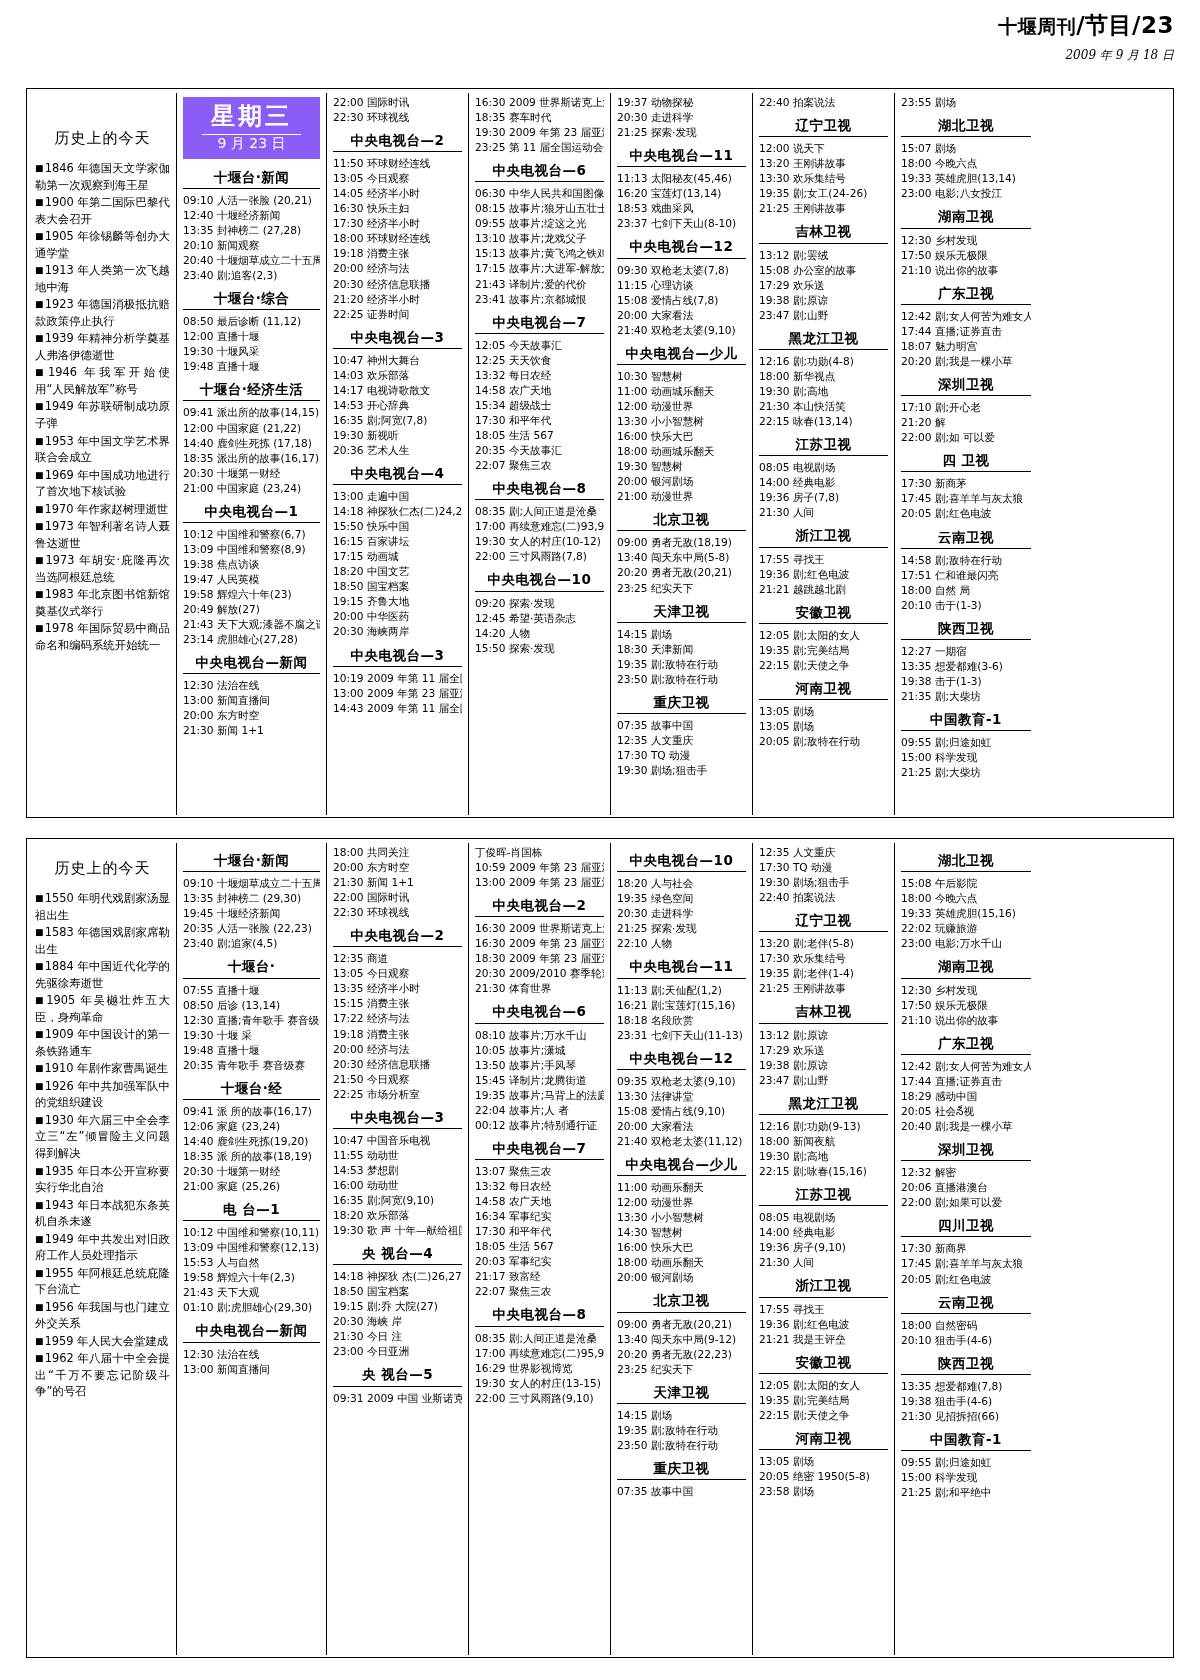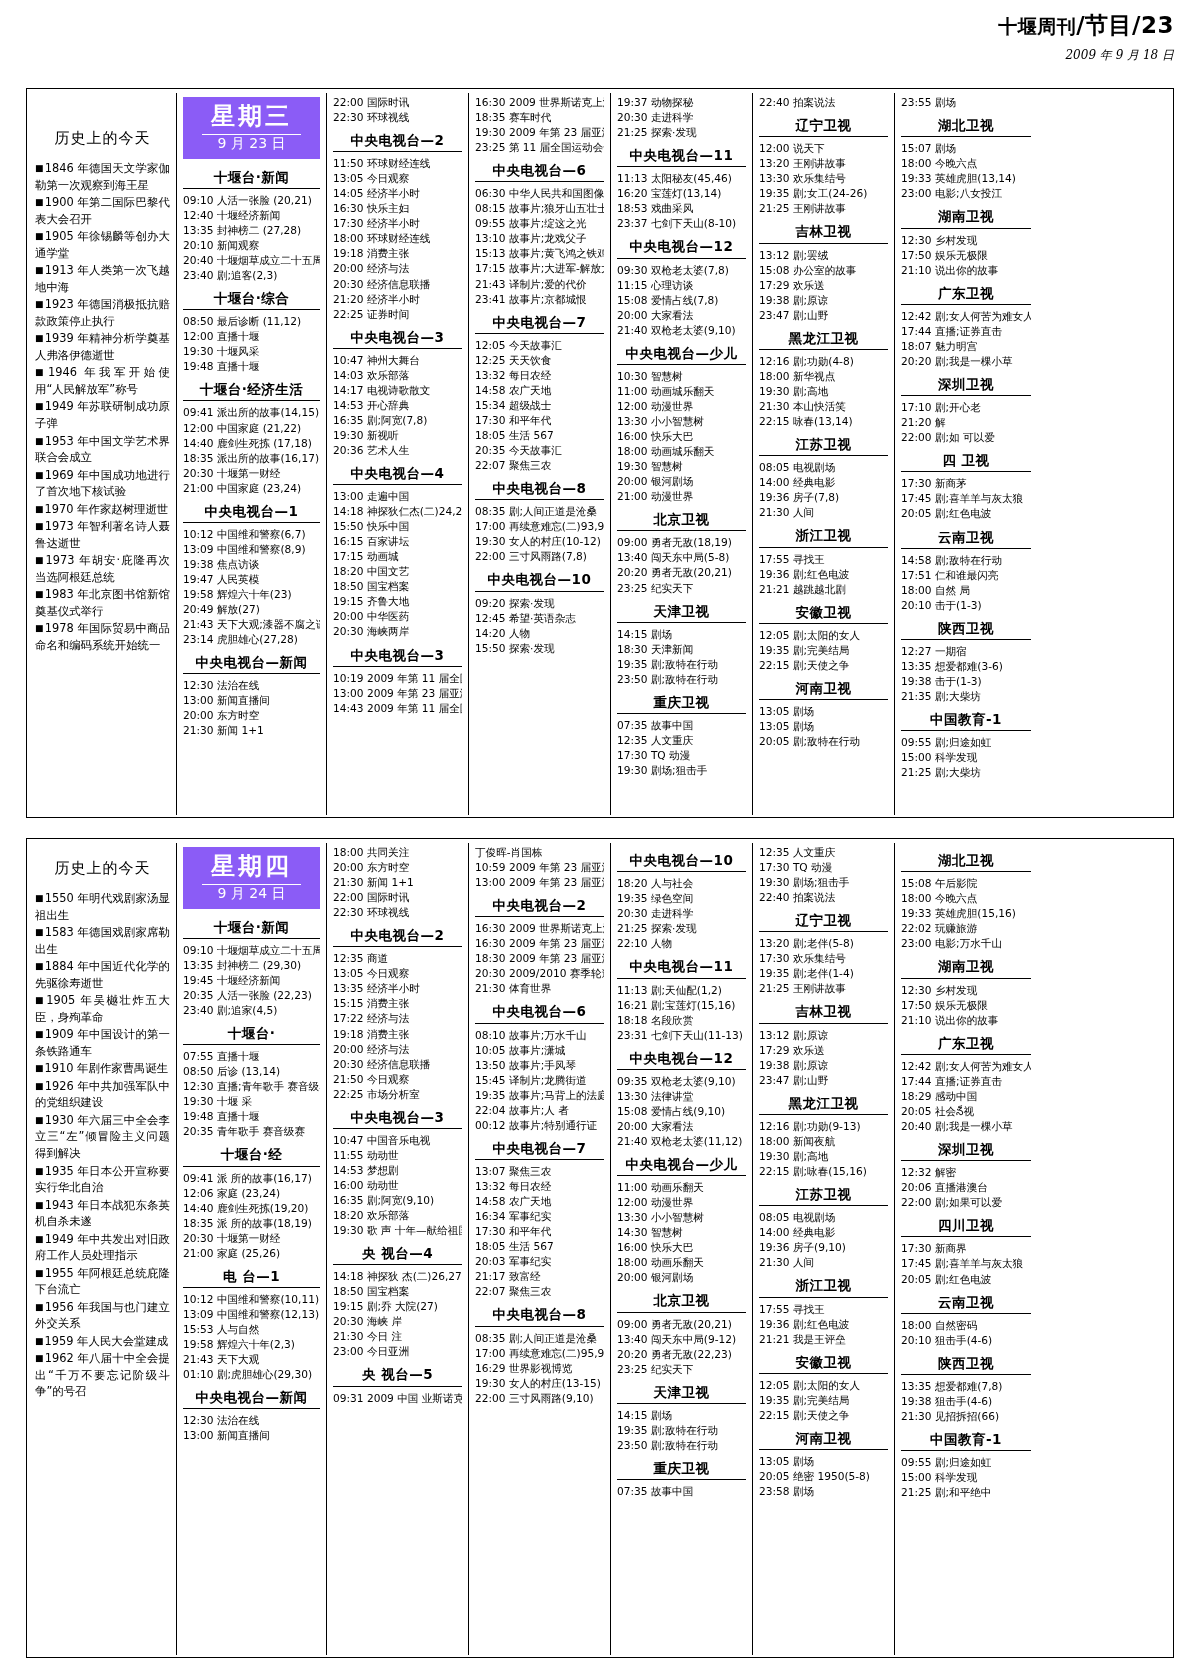--- a/index.html
+++ b/index.html
@@ -404,24 +404,20 @@
         <div class="hist-item"><span class="sq">■</span><span>1930 年六届三中全会李立三“左”倾冒险主义问题得到解决</span></div>
         <div class="hist-item"><span class="sq">■</span><span>1935 年日本公开宣称要实行华北自治</span></div>
         <div class="hist-item"><span class="sq">■</span><span>1943 年日本战犯东条英机自杀未遂</span></div>
         <div class="hist-item"><span class="sq">■</span><span>1949 年中共发出对旧政府工作人员处理指示</span></div>
         <div class="hist-item"><span class="sq">■</span><span>1955 年阿根廷总统庇隆下台流亡</span></div>
         <div class="hist-item"><span class="sq">■</span><span>1956 年我国与也门建立外交关系</span></div>
         <div class="hist-item"><span class="sq">■</span><span>1959 年人民大会堂建成</span></div>
         <div class="hist-item"><span class="sq">■</span><span>1962 年八届十中全会提出“千万不要忘记阶级斗争”的号召</span></div>
       </div>
       <div class="col col-tv1">
-        <div class="day-head">
-          <div class="dow">星期四</div>
-          <div class="date">9 月 24 日</div>
-        </div>
         <div class="chan under">十堰台·新闻</div>
         <div class="prog">09:10 十堰烟草成立二十五周年文艺汇演</div>
         <div class="prog">13:35 封神榜二 (29,30)</div>
         <div class="prog">19:45 十堰经济新闻</div>
         <div class="prog">20:35 人活一张脸 (22,23)</div>
         <div class="prog">23:40 剧;追家(4,5)</div>
         <div class="chan under">十堰台·</div>
         <div class="prog">07:55 直播十堰</div>
         <div class="prog">08:50 后诊   (13,14)</div>
         <div class="prog">12:30 直播;青年歌手 赛音级赛</div>

